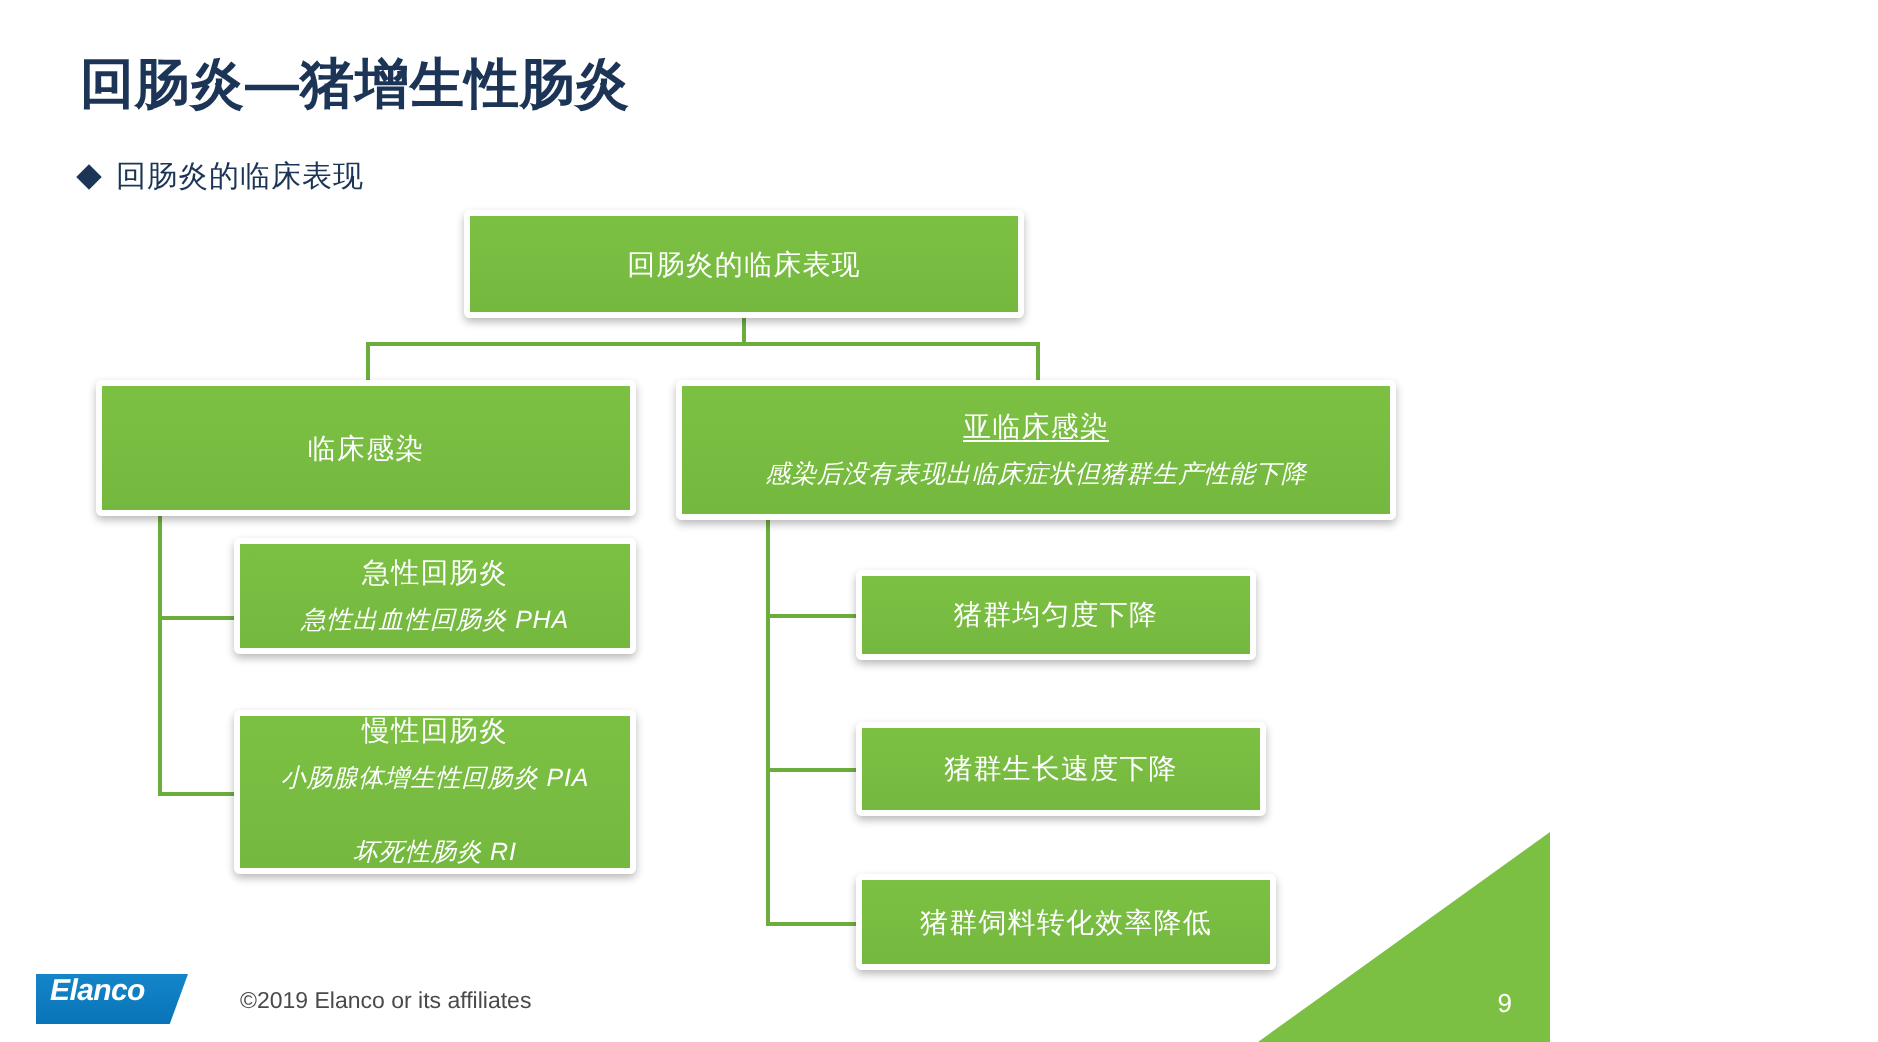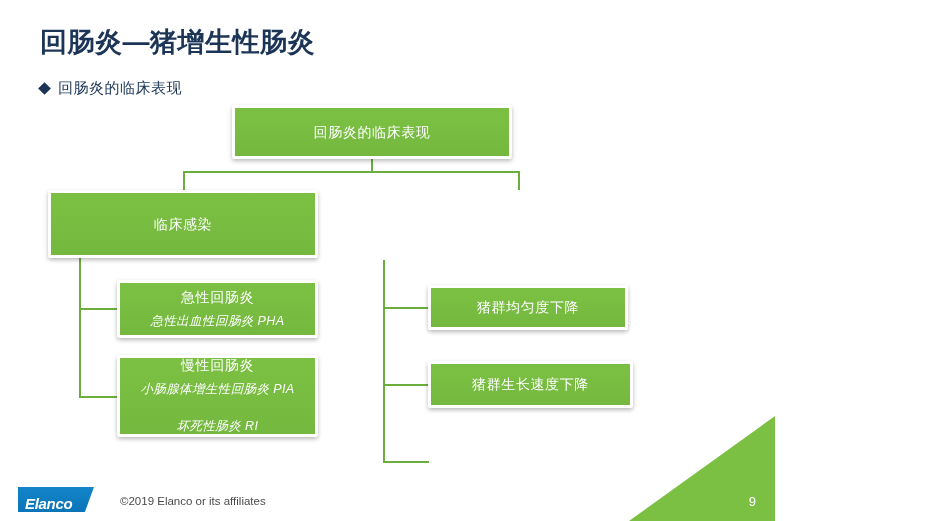--- a/index.html
+++ b/index.html
@@ -123,21 +123,21 @@
   .logo {
     position: absolute;
     left: 18px;
     bottom: 9px;
     width: 76px;
     height: 25px;
     background: #0b7ec4;
     background: linear-gradient(180deg, #1485c9 0%, #0a74b8 100%);
     clip-path: polygon(0 0, 100% 0, 88% 100%, 0 100%);
     display: flex;
-    align-items: flex-end;
+    align-items: flex-start;
     justify-content: flex-start;
   }
   .logo-text {
     font-size: 15px;
     font-weight: bold;
     font-style: italic;
     color: #ffffff;
     padding-left: 7px;
     letter-spacing: -0.3px;
   }
@@ -185,40 +185,47 @@
   <div class="conn h" style="left:383px; top:461px; width:46px;"></div>
 
   <div class="node" style="left:232px; top:105px; width:280px; height:54px;">
     <div class="main-label">回肠炎的临床表现</div>
   </div>
 
   <div class="node" style="left:48px; top:190px; width:270px; height:68px;text-align:right;">
     <div class="main-label">临床感染</div>
   </div>
 
-
-  <div class="node" style="left:117px; top:280px; width:201px; height:58px;">
+  <div class="node" style="left:338px; top:190px; width:360px; height:70px;">
+    <div class="main-label underlined">亚临床感染</div>
+    <div class="sub-label">感染后没有表现出临床症状但猪群生产性能下降</div>
+  </div>
+
+  <div class="node" style="left:117px; top:269px; width:201px; height:58px;">
     <div class="main-label">急性回肠炎</div>
     <div class="sub-label">急性出血性回肠炎 PHA</div>
   </div>
 
   <div class="node" style="left:117px; top:355px; width:201px; height:82px;">
     <div class="main-label">慢性回肠炎</div>
     <div class="sub-label">小肠腺体增生性回肠炎 PIA</div>
     <div class="sub-label tight">坏死性肠炎 RI</div>
   </div>
 
   <div class="node" style="left:428px; top:285px; width:200px; height:45px;">
     <div class="main-label">猪群均匀度下降</div>
   </div>
 
   <div class="node" style="left:428px; top:361px; width:205px; height:47px;text-align:right;">
     <div class="main-label">猪群生长速度下降</div>
   </div>
 
+  <div class="node" style="left:428px; top:437px; width:210px; height:48px;">
+    <div class="main-label">猪群饲料转化效率降低</div>
+  </div>
 
   <div class="corner-triangle"></div>
   <div class="page-number">9</div>
 
   <div class="logo">
     <span class="logo-text">Elanco</span>
   </div>
   <div class="copyright">©2019 Elanco or its affiliates</div>
 
 </div>

